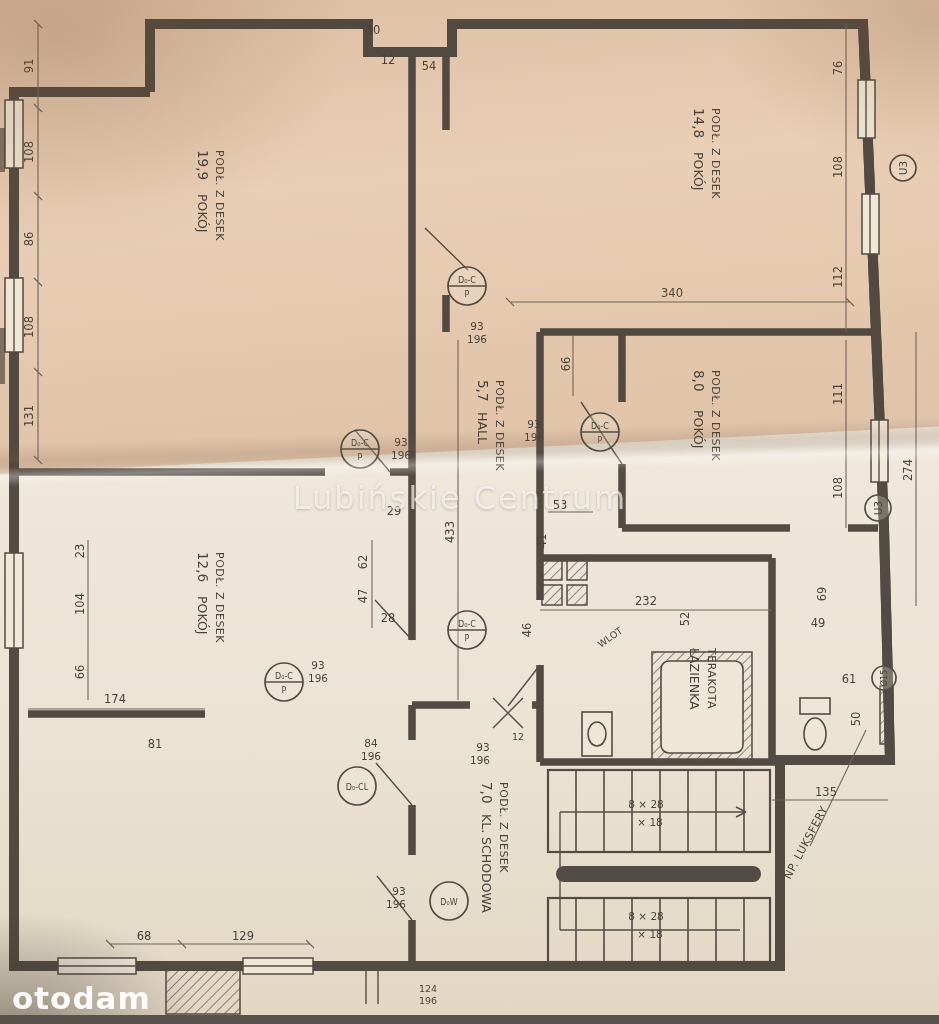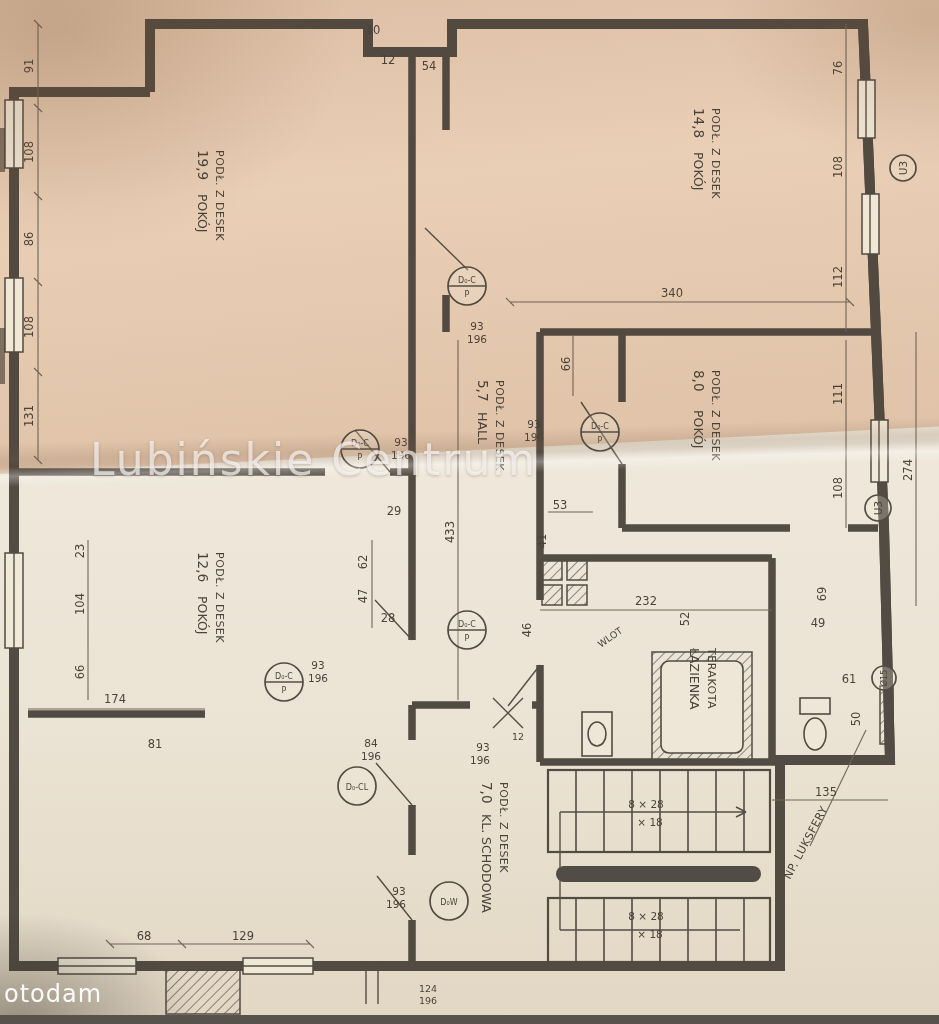--- a/index.html
+++ b/index.html
@@ -33,26 +33,26 @@
   .win{fill:#f2ead9;stroke:#463f37;stroke-width:1.5;}
   .dc{fill:rgba(245,238,225,.25);stroke:#463f37;stroke-width:1.7;}
   text{fill:#3d362e;}
   .td{font-size:11.5px;text-anchor:middle;}
   .tsm{font-size:9.5px;text-anchor:middle;}
   .tc{font-size:8px;text-anchor:middle;}
   .ra{font-size:13.5px;}
   .rn{font-size:12.5px;}
   .rf{font-size:11px;letter-spacing:.5px;}
   .ts{font-size:10.5px;text-anchor:middle;}
-  .watermark{position:absolute;left:90px;top:432px;width:740px;
-    color:rgba(255,255,255,.66);font-size:44px;letter-spacing:2px;
+  .watermark{position:absolute;left:90px;top:470px;width:740px;text-align:center;
+    color:rgba(255,255,255,.66);font-size:32px;letter-spacing:2px;
     text-shadow:0 1px 3px rgba(120,90,70,.35);line-height:56px;pointer-events:none;}
   .watermark .l2{margin-left:70px;}
-  .logo{position:absolute;left:4px;top:980px;color:rgba(255,255,255,.95);
-    font-size:24px;font-weight:normal;letter-spacing:1px;}
+  .logo{position:absolute;left:12px;top:980px;color:rgba(255,255,255,.95);
+    font-size:31px;font-weight:bold;letter-spacing:1px;}
   .bottom-strip{position:absolute;left:0;bottom:0;width:100%;height:9px;background:#57524b;}
 </style>
 </head>
 <body>
 
 <div id="shot">
   <div class="paper-bottom"></div>
   <div class="paper-top"></div>
 
   <svg width="939" height="1024" viewBox="0 0 939 1024">

